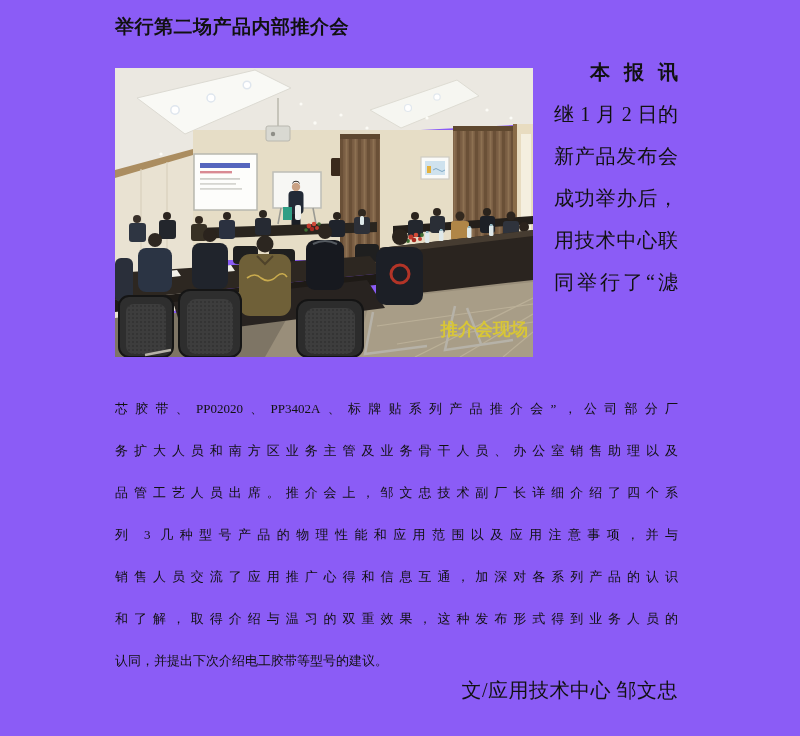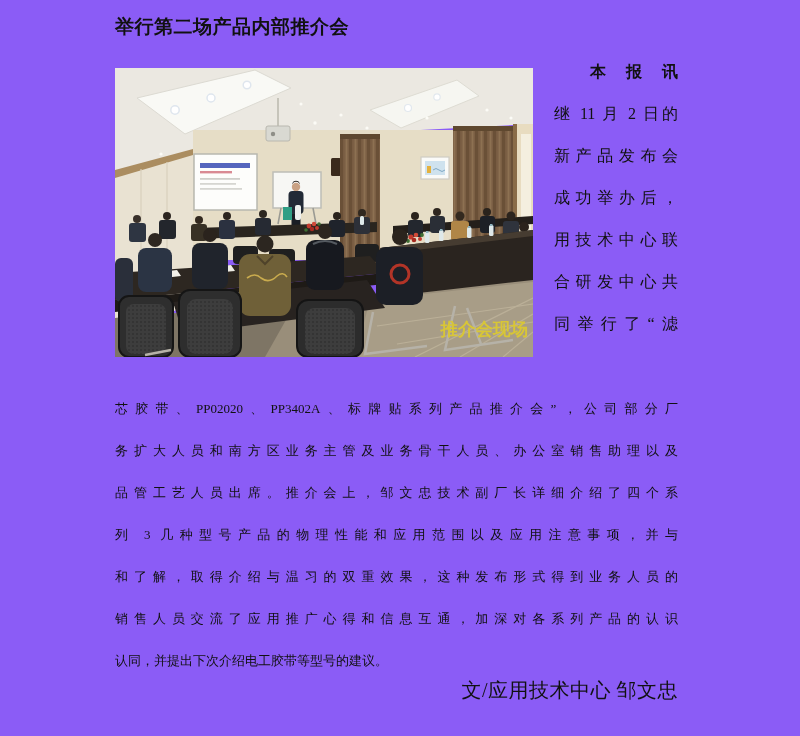--- a/index.html
+++ b/index.html
@@ -14,21 +14,21 @@
     position:absolute;left:115px;top:14px;width:563px;
     font-size:19px;font-weight:bold;letter-spacing:.5px;line-height:26px;
     white-space:nowrap;
   }
 
   .photo-wrap{position:absolute;left:115px;top:68px;width:418px;height:216px;}
   .photo-wrap svg{display:block;}
 
   .right-col{position:absolute;left:554px;top:51px;width:124px;}
   .col-line{
-    height:42px;line-height:42px;font-size:16px;
+    height:42px;line-height:42px;font-size:20px;
     text-align:justify;text-align-last:justify;white-space:nowrap;overflow:visible;
   }
   .col-line.lead{font-weight:bold;padding-left:36px;width:88px;}
 
   .body-col{position:absolute;left:115px;top:388px;width:563px;}
   .body-line{
     height:42px;line-height:42px;font-size:13px;
     text-align:justify;text-align-last:justify;white-space:nowrap;overflow:visible;
   }
   .body-line.last{text-align:left;text-align-last:left;}
@@ -327,33 +327,32 @@
           <path d="M30,287 L56,282"></path>
         </g>
       </g>
 
       <text x="413" y="267" text-anchor="end" font-size="17.5" font-weight="bold" font-family="'Liberation Serif','DejaVu Serif',serif" fill="#d8c636">推介会现场</text>
     </svg>
   </div>
 
   <div class="right-col">
     <div class="col-line lead">本报讯</div>
-    <div class="col-line">继 11 月 2 日的</div>
+    <div class="col-line">继 1 月 2 日的</div>
     <div class="col-line">新产品发布会</div>
     <div class="col-line">成功举办后，</div>
     <div class="col-line">用技术中心联</div>
-    <div class="col-line">合研发中心共</div>
     <div class="col-line">同举行了“滤</div>
   </div>
 
   <div class="body-col">
     <div class="body-line">芯胶带、PP02020、PP3402A、标牌贴系列产品推介会”，公司部分厂</div>
     <div class="body-line">务扩大人员和南方区业务主管及业务骨干人员、办公室销售助理以及</div>
     <div class="body-line">品管工艺人员出席。推介会上，邹文忠技术副厂长详细介绍了四个系</div>
     <div class="body-line">列 3 几种型号产品的物理性能和应用范围以及应用注意事项，并与</div>
+    <div class="body-line">销售人员交流了应用推广心得和信息互通，加深对各系列产品的认识</div>
     <div class="body-line">和了解，取得介绍与温习的双重效果，这种发布形式得到业务人员的</div>
-    <div class="body-line">销售人员交流了应用推广心得和信息互通，加深对各系列产品的认识</div>
     <div class="body-line last">认同，并提出下次介绍电工胶带等型号的建议。</div>
   </div>
 
   <div class="byline">文/应用技术中心 邹文忠</div>
 
 </div>
 
 </body></html>

